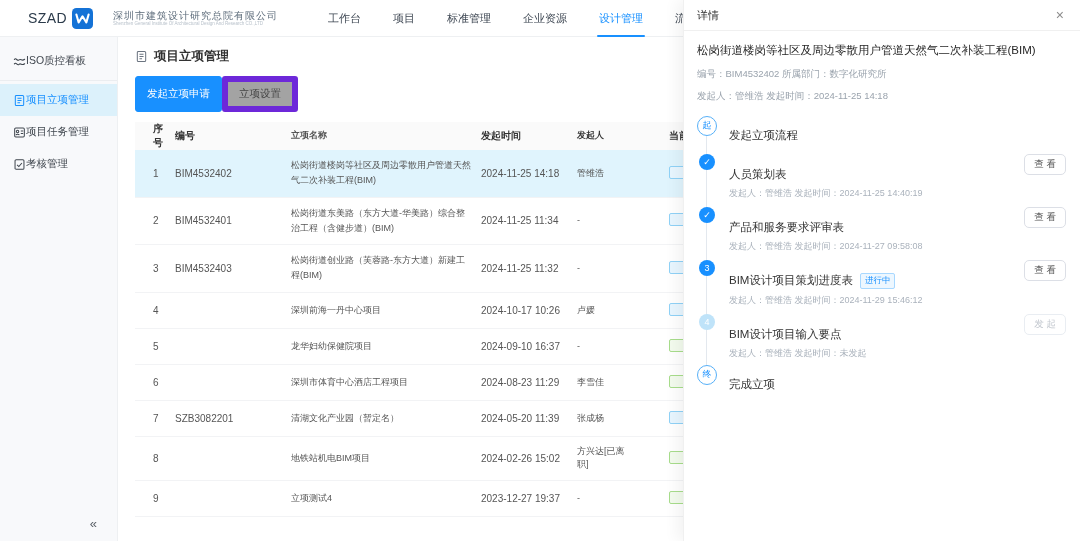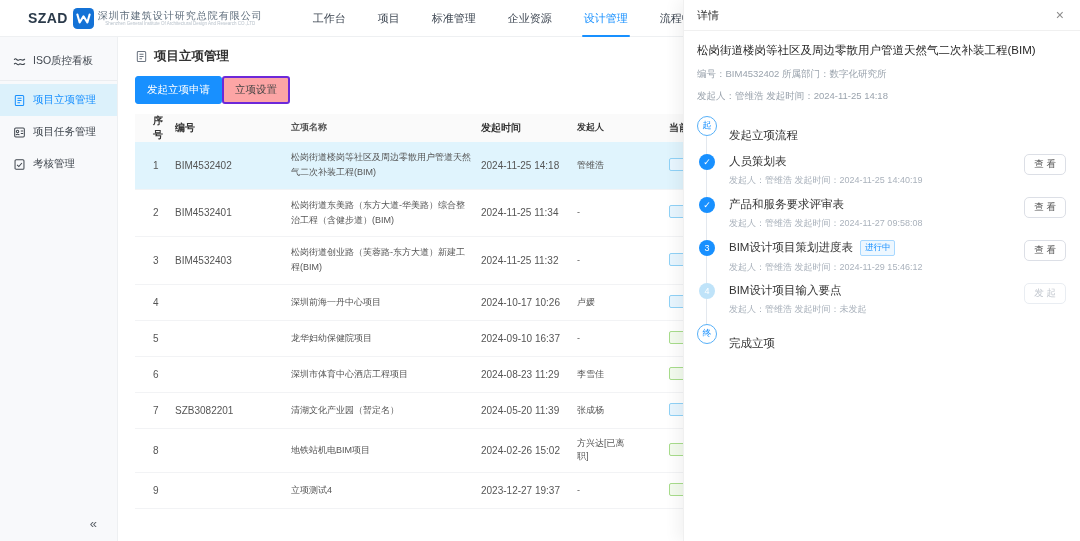--- a/index.html
+++ b/index.html
@@ -4,54 +4,54 @@
 <style>
   * { margin:0; padding:0; box-sizing:border-box; }
   html,body { width:1080px; height:541px; overflow:hidden; background:#fff;
     font-family:"Liberation Sans","DejaVu Sans",sans-serif; }
   .app { position:relative; width:1080px; height:541px; background:#fff; }
 
   
   .topbar { height:37px; display:flex; align-items:center; padding-left:28px;
     border-bottom:1px solid #eef0f2; background:#fff; }
   .brand { display:flex; align-items:center; }
-  .brand-text { font-size:14px; font-weight:700; color:#2b3a4a; letter-spacing:.4px; }
+  .brand-text { font-size:14px; font-weight:400; color:#2b3a4a; letter-spacing:.4px; }
   .brand-icon { width:21px; height:21px; margin-left:5px; display:flex; }
-  .brand-co { margin-left:4px; line-height:1.1;text-align:center; }
+  .brand-co { margin-left:20px; line-height:1.1; }
   .brand-cn { font-size:10px; color:#5c6b7a; letter-spacing:1px; }
   .brand-en { font-size:4.5px; color:#b9c2cb; margin-top:1px; white-space:nowrap; }
   .topnav { display:flex; margin-left:34px; height:37px; }
   .nav-item { font-size:11px; color:#3d4652; padding:0 16px; height:37px; line-height:36px;
     position:relative; cursor:pointer; white-space:nowrap; }
   .nav-item.active { color:#1890ff; }
   .nav-item.active::after { content:""; position:absolute; left:14px; right:14px; bottom:0;
     height:2px; background:#1890ff; border-radius:1px; }
 
   
   .layout { display:flex; height:504px; }
   .sidebar { width:118px; flex:none; background:#f8f9fb; border-right:1px solid #eef0f2;
     padding-top:8px; position:relative; }
-  .side-item { display:flex; align-items:center; gap:7px; padding:9px 4px 9px 13px;
+  .side-item { display:flex; align-items:center; padding:9px 4px 9px 13px;
     font-size:10.5px; color:#40474f; cursor:pointer; }
   .side-item.active { background:#dcf1fb; color:#1890ff; }
   .side-icon { display:flex; flex:none; color:inherit; }
   .side-divider { height:1px; background:#ebedf0; margin:3px 0; }
   .collapse-btn { position:absolute; right:20px; bottom:10px; font-size:13px; color:#595f66;
     cursor:pointer; }
 
   
   .main { flex:1; min-width:0; padding:11px 0 0 17px; position:relative; background:#fff; }
   .page-head { display:flex; align-items:center; gap:6px; }
   .page-title { font-size:12.5px; color:#333; font-weight:600; }
   .page-head .doc-ic { display:flex; color:#6b7480; }
   .actions { margin-top:11px; display:flex; gap:0; }
   .btn { font-size:10.5px; border-radius:3px; padding:5px 11px; cursor:pointer;
     font-family:inherit; }
   .btn-primary { background:#1890ff; border:1px solid #1890ff; color:#fff; }
-  .btn-plain { background:#fca5a5; border:2px solid #6d28d9; color:#444; }
+  .btn-plain { background:#a3a3a3; border:6px solid #6d28d9; color:#444; }
 
   .table { width:548px; margin-top:10px; font-size:10px; color:#555; }
   .thead { display:flex; align-items:center; background:#fafafa; min-height:28px; }
   .th { color:#333; font-weight:600; }
   .trow { display:flex; align-items:center; border-bottom:1px solid #f2f3f5;
     padding:8px 0; min-height:36px; cursor:pointer; }
   .trow.selected { background:#e0f4fd; }
   .cell { padding-right:8px; }
   .col0 { width:40px; padding-left:18px; flex:none; }
   .col1 { width:116px; flex:none; }
@@ -81,21 +81,21 @@
   .tl-item { display:flex; align-items:flex-start; position:relative; margin-bottom:5px; }
   .tl-node { flex:none; border-radius:50%; display:flex; align-items:center;
     justify-content:center; background:#fff; position:relative; z-index:1; }
   .tl-node.start,.tl-node.end { width:20px; height:20px; border:1px solid #57b0f8;
     color:#1890ff; font-size:9px; }
   .tl-node.done,.tl-node.current { width:16px; height:16px; margin:2px;
     background:#1890ff; color:#fff; font-size:9px; }
   .tl-node.pending { width:16px; height:16px; margin:2px; background:#bfe3f9;
     color:#fff; font-size:9px; }
   .tl-body { margin-left:12px; flex:1; min-width:0; }
-  .tl-titlerow { display:flex; align-items:center; margin-top:2px; }
+  .tl-titlerow { display:flex; align-items:center; margin-top:15px; }
   .tl-title { font-size:11.5px; color:#333; }
   .tl-sub { font-size:9px; color:#aab2bc; margin-top:5px; }
   .tl-badge { font-size:8.5px; color:#1890ff; background:#edf7ff; border:1px solid #a8d8ff;
     border-radius:2px; padding:1px 4px; margin-left:7px; }
   .tl-item.start,.tl-item.end { min-height:24px; margin-bottom:9px; }
   .tl-item.start .tl-titlerow,.tl-item.end .tl-titlerow { margin-top:12px; }
   .tl-item.done,.tl-item.current,.tl-item.pending { min-height:38px; }
   .tl-btn { flex:none; font-size:9.5px; color:#555; background:#fff; border:1px solid #dcdfe6;
     border-radius:5px; padding:3px 9px; margin-top:2px; cursor:pointer; font-family:inherit; }
   .tl-btn.disabled { color:#c3c8cf; border-color:#e9edf2; cursor:default; }

